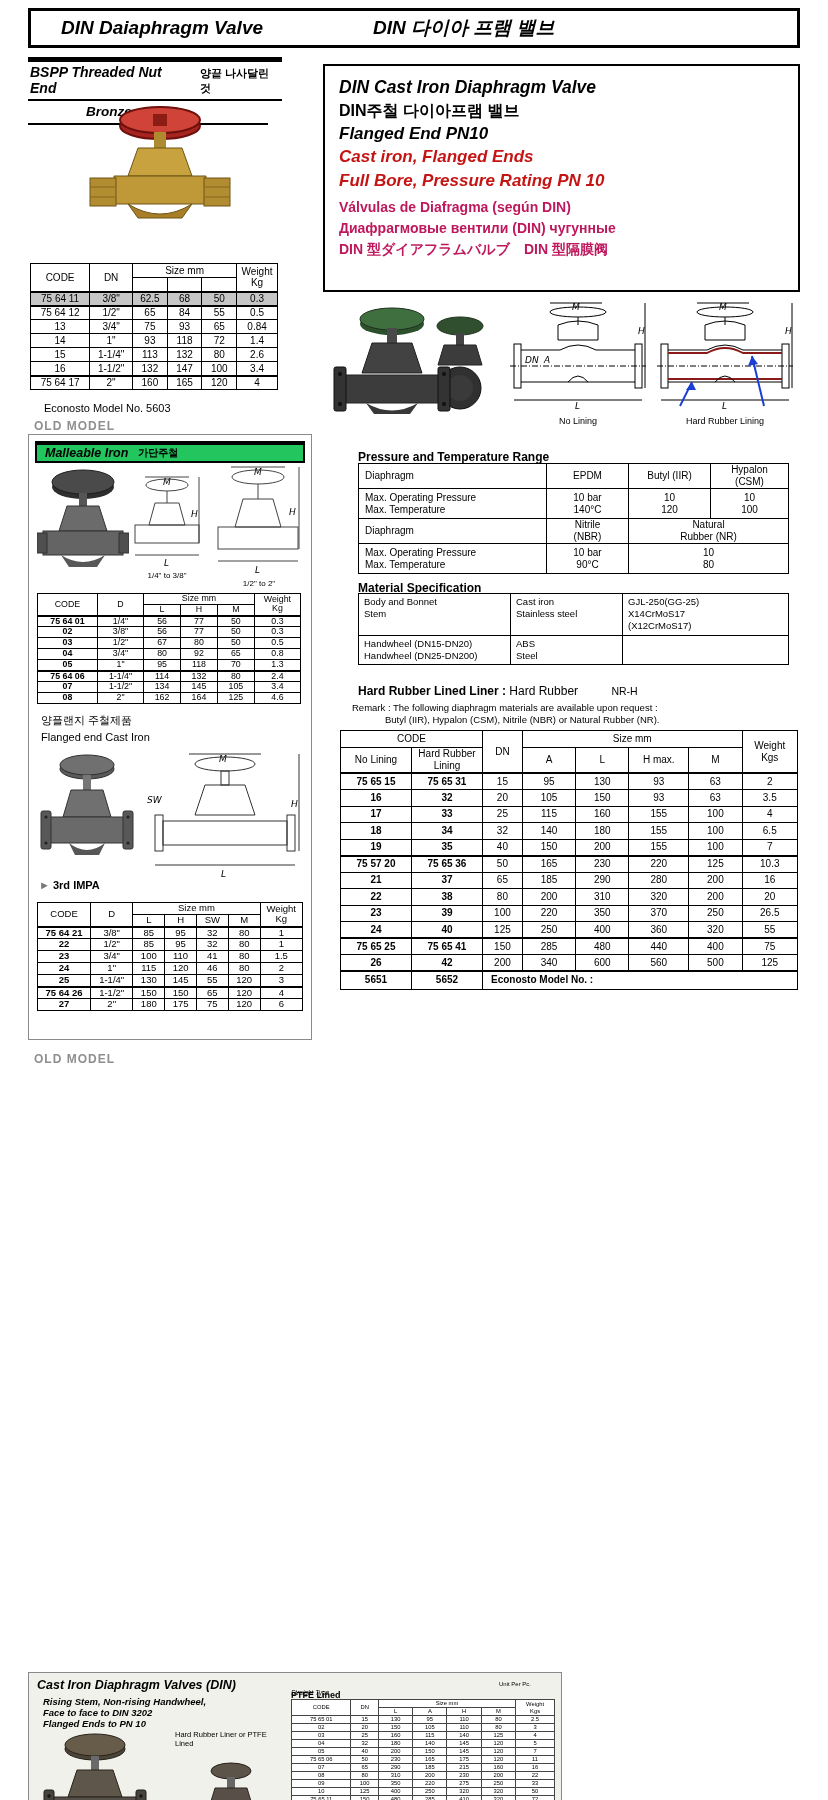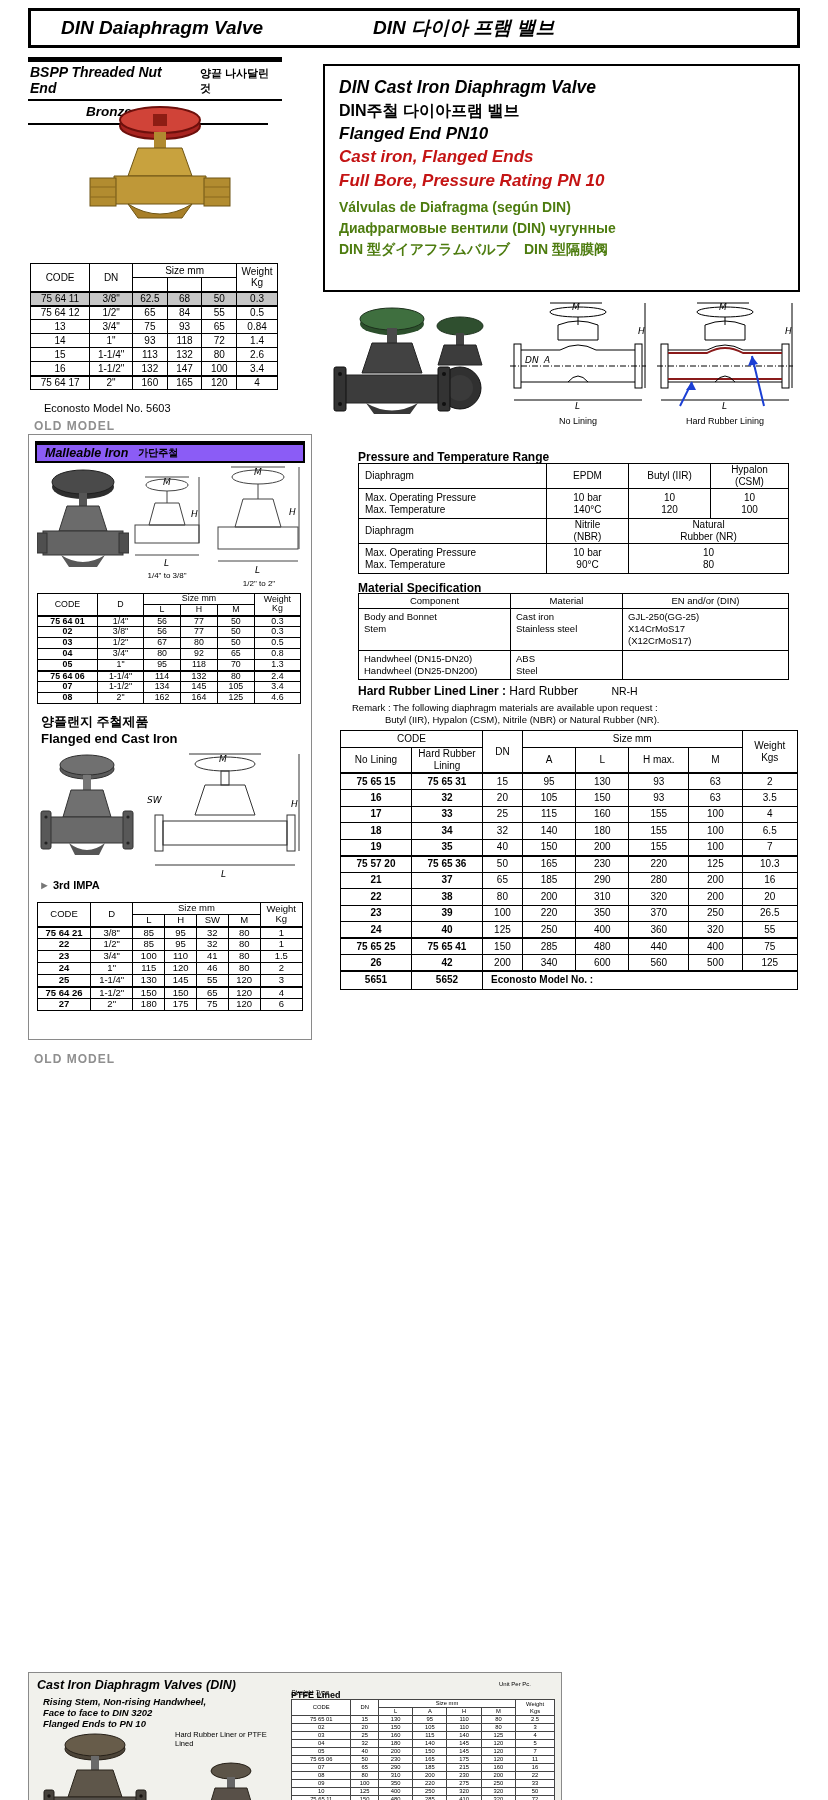--- a/index.html
+++ b/index.html
@@ -49,36 +49,36 @@
   .tbl-din td:nth-child(1),.tbl-din td:nth-child(2) { font-weight:bold; }
   .tbl-din tr.footer td { font-weight:bold; }
 
   .tiny th,.tiny td { font-size:5.8px; height:8px; line-height:6.5px; border:1px solid #444; }
   .tiny tbody tr.grp td { border-top:1.5px solid #000; }
 
   
   .oldlabel { color:#8f8f8f; font-weight:bold; font-size:12px; letter-spacing:1px; }
   .oldbox1 { border:1.5px solid #8a8a8a; background:#fff; position:relative; }
   .oldbox2 { border:1.5px solid #8a8a8a; background:#f1f1ec; position:relative; }
-  .malstrip { border:2px solid #000; border-top-width:4px; background:#8b5cf6;
+  .malstrip { border:2px solid #000; border-top-width:4px; background:#22c55e;
               display:flex; gap:10px; align-items:center; padding:1px 8px; }
   .malstrip .en { font-weight:bold; font-style:italic; font-size:12.5px; }
   .malstrip .ko { font-weight:bold; font-size:10px; }
   .cap { font-size:8px; text-align:center; }
-  .ktitle { font-weight:bold; font-size:13px;text-align:center; }
+  .ktitle { font-weight:normal; font-size:11px;text-align:center; }
   .impa { font-weight:bold; font-size:11px; }
   .impa .arr { color:#777; }
 
   
   .dinbox { border:2.5px solid #000; padding:9px 14px; }
   .dinbox .l1 { font-weight:bold; font-style:italic; font-size:17.5px; line-height:24px; }
   .dinbox .l2 { font-weight:bold; font-size:16px; line-height:23px; }
   .dinbox .l3 { font-weight:bold; font-style:italic; font-size:17px; line-height:23px; }
   .dinbox .red { font-weight:bold; font-style:italic; font-size:17px; line-height:24px; color:#c41414; }
-  .dinbox .blu { font-weight:bold; font-size:14px; line-height:21px; color:#4d7c0f; }
+  .dinbox .blu { font-weight:bold; font-size:14px; line-height:21px; color:#be185d; }
 
   .sect-title { font-weight:bold; font-size:12px; }
   .note { font-size:9.5px; }
   .diag-caption { font-size:9px; text-align:center; padding-top:2px; }
 
   .dlab { font-size:9px; font-style:italic; }
   svg text { font-family:"DejaVu Sans",sans-serif; }
 
   .b2title { font-weight:bold; font-style:italic; font-size:12.5px; }
   .b2sub { font-weight:bold; font-style:italic; font-size:9.5px; }
@@ -621,25 +621,20 @@
     </table>
 
   <div class="abs sect-title" style="left:358px;top:581px;">Material Specification</div>
   <table class="abs tbl tbl-ms" style="left:358px;top:593px;width:430px;">
     <colgroup>
         <col style="width:152px">
         <col style="width:112px">
         <col style="width:166px">
       </colgroup>
     <tbody>
-        <tr style="height:15px">
-      <th>Component</th>
-      <th>Material</th>
-      <th>EN and/or (DIN)</th>
-    </tr>
     <tr style="height:42px">
       <td>Body and Bonnet
 Stem</td>
       <td>Cast iron
 Stainless steel</td>
       <td>GJL-250(GG-25)
 X14CrMoS17
 (X12CrMoS17)</td>
     </tr>
     <tr style="height:28px">

